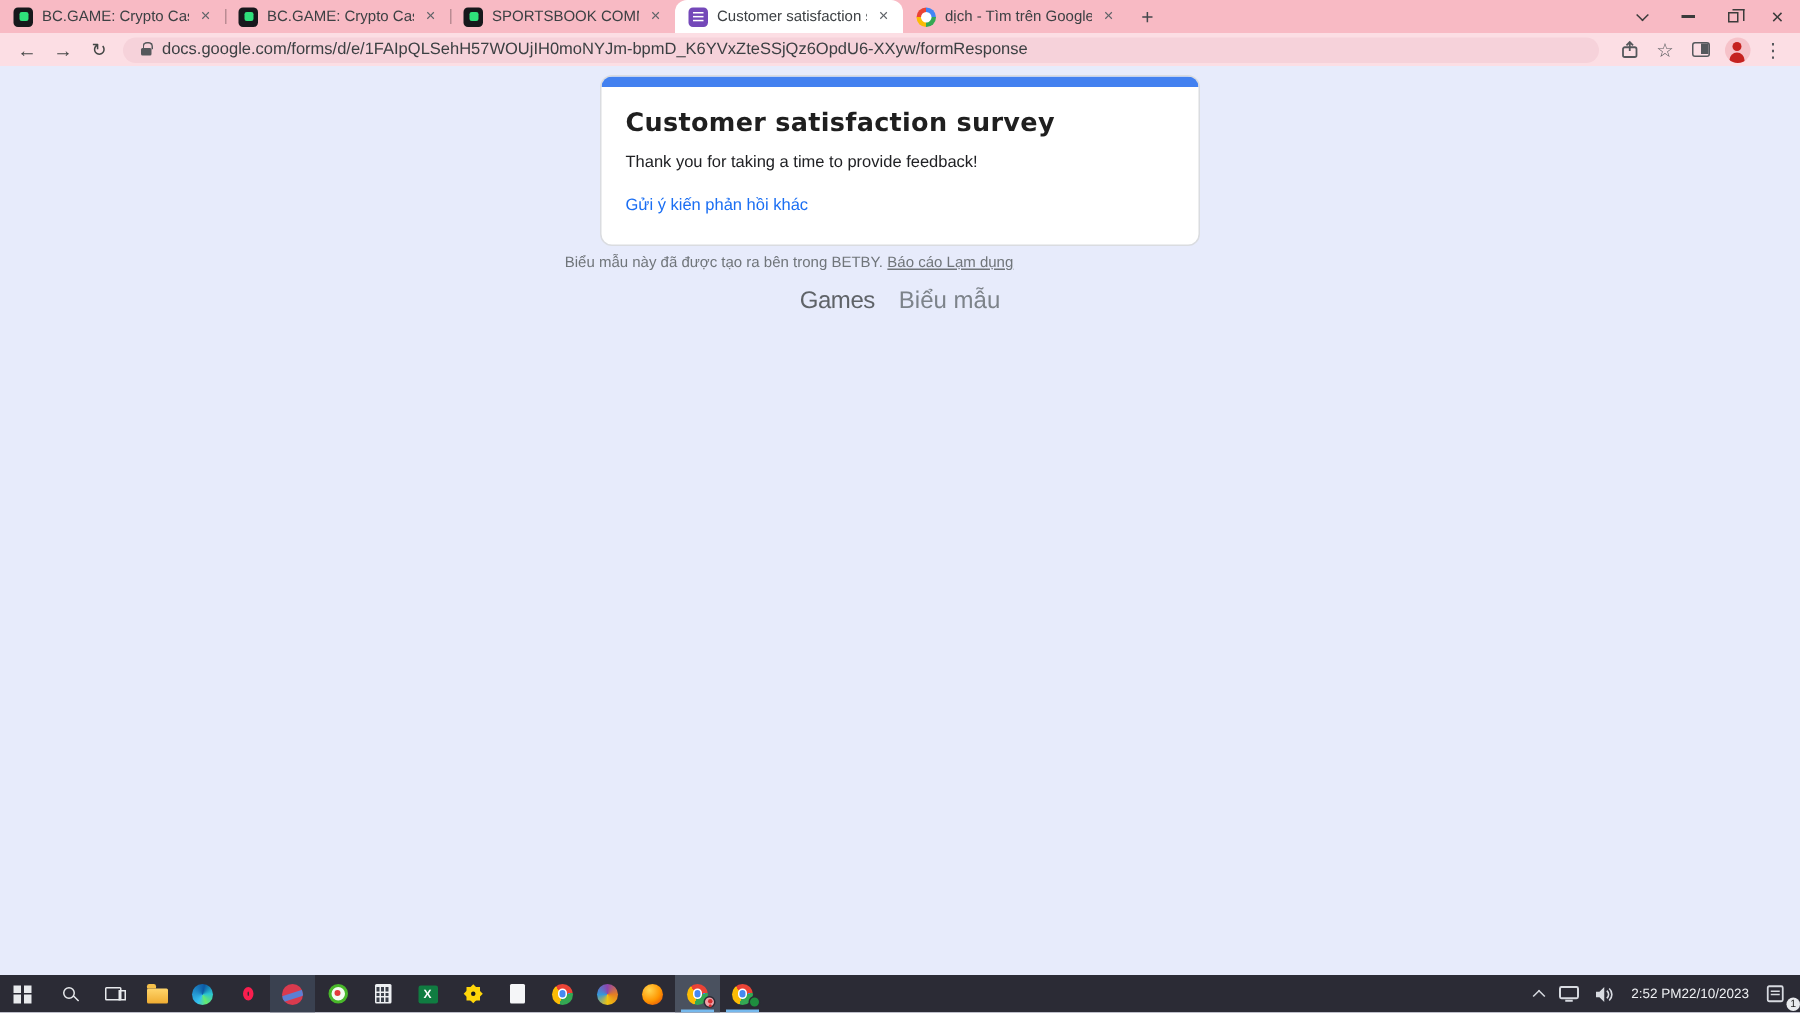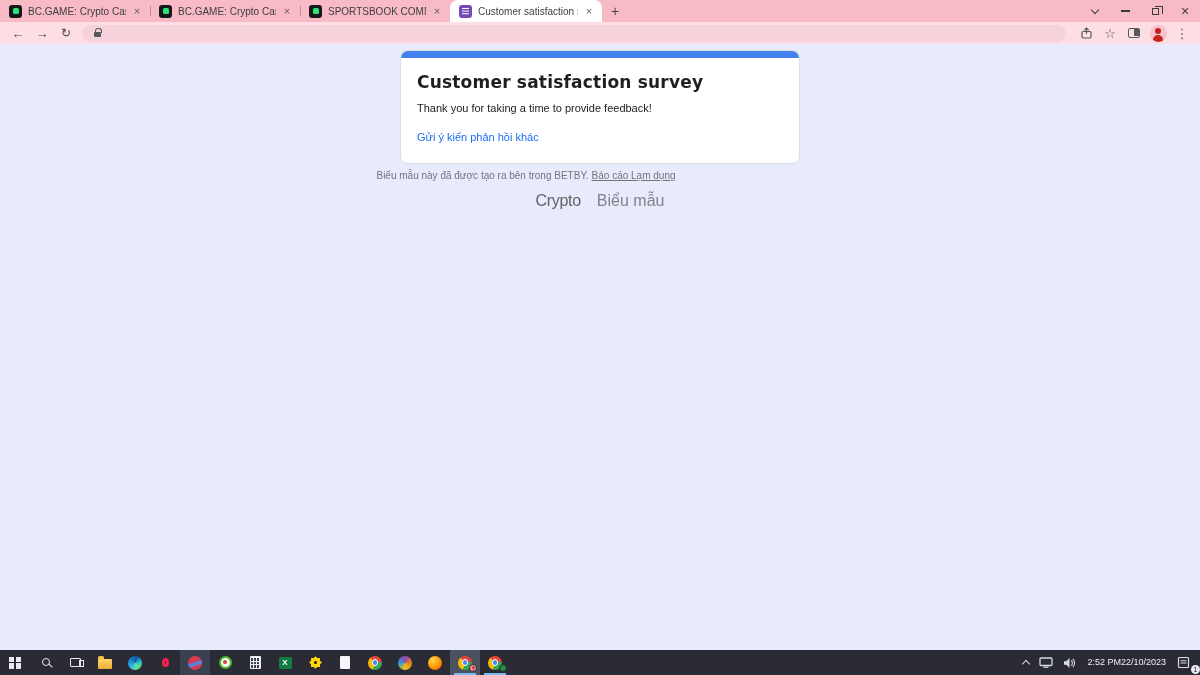--- a/index.html
+++ b/index.html
@@ -131,20 +131,25 @@
     <div class="tab inactive">
       <span class="fav fav-bcgame"></span>
       <span class="tab-title">SPORTSBOOK COMMUNITY SURVEY</span>
       <span class="tab-close"></span>
     </div>
     <div class="tab active">
       <span class="fav fav-forms"></span>
       <span class="tab-title">Customer satisfaction survey</span>
       <span class="tab-close"></span>
     </div>
+    <div class="tab inactive">
+      <span class="fav fav-google"></span>
+      <span class="tab-title">dịch - Tìm trên Google</span>
+      <span class="tab-close"></span>
+    </div>
     <div class="newtab"></div>
     <div class="winctrls">
       <div class="wc">
           <span class="chev-down"></span>
         </div>
       <div class="wc">
           <span class="min-glyph"></span>
         </div>
       <div class="wc">
           <span class="restore-glyph"></span>
@@ -152,20 +157,21 @@
       <div class="wc close-glyph"></div>
     </div>
   </div>
 
   <div class="toolbar">
     <div class="nav-btn back"></div>
     <div class="nav-btn fwd"></div>
     <div class="nav-btn reload"></div>
     <div class="urlpill">
       <span class="lock"></span>
+      <span class="url-text">docs.google.com/forms/d/e/1FAIpQLSehH57WOUjIH0moNYJm-bpmD_K6YVxZteSSjQz6OpdU6-XXyw/formResponse</span>
     </div>
     <div class="tb-icon">
       <svg width="13" height="13" viewBox="0 0 13 13">
           <rect x="2" y="4.5" width="9" height="6.5" rx="1.2" fill="none" stroke="#55585c" stroke-width="1.2"></rect>
           <path d="M6.5 7V1.5M4.3 3.2L6.5 1l2.2 2.2" fill="none" stroke="#55585c" stroke-width="1.2"></path>
         </svg>
     </div>
     <div class="tb-icon star"></div>
     <div class="tb-icon">
         <span class="sidepanel"></span>
@@ -182,21 +188,21 @@
       <div class="card-body">
         <div class="card-title">Customer satisfaction survey</div>
         <div class="card-msg">Thank you for taking a time to provide feedback!</div>
         <a class="card-link">Gửi ý kiến phản hồi khác</a>
       </div>
     </div>
     <div class="disclaimer">
       <span>Biểu mẫu này đã được tạo ra bên trong BETBY.</span><a>Báo cáo Lạm dụng</a>
     </div>
     <div class="branding">
-      <span class="brand-google">Crypto</span><span class="brand-product">Biểu mẫu</span>
+      <span class="brand-google">Games</span><span class="brand-product">Biểu mẫu</span>
     </div>
   </div>
 
   <div class="taskbar">
     <div class="task-item">
         <span class="win-logo">
           <i></i>
           <i></i>
           <i></i>
           <i></i>

